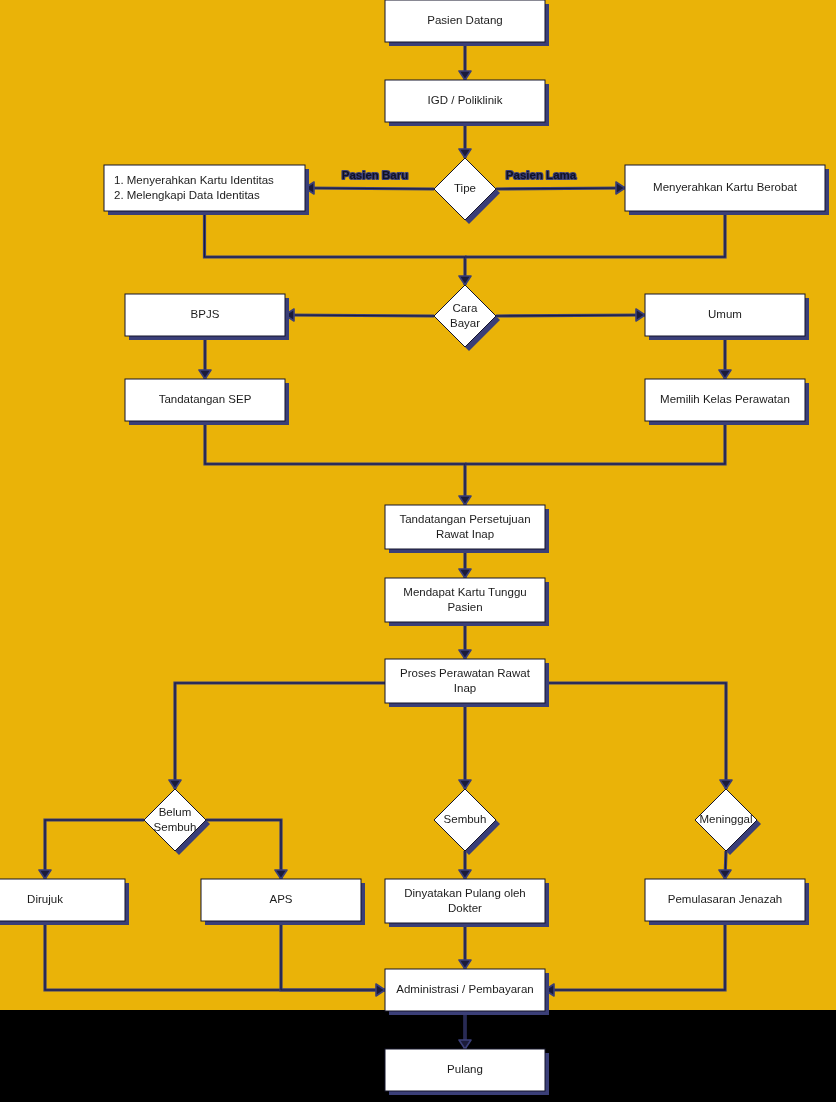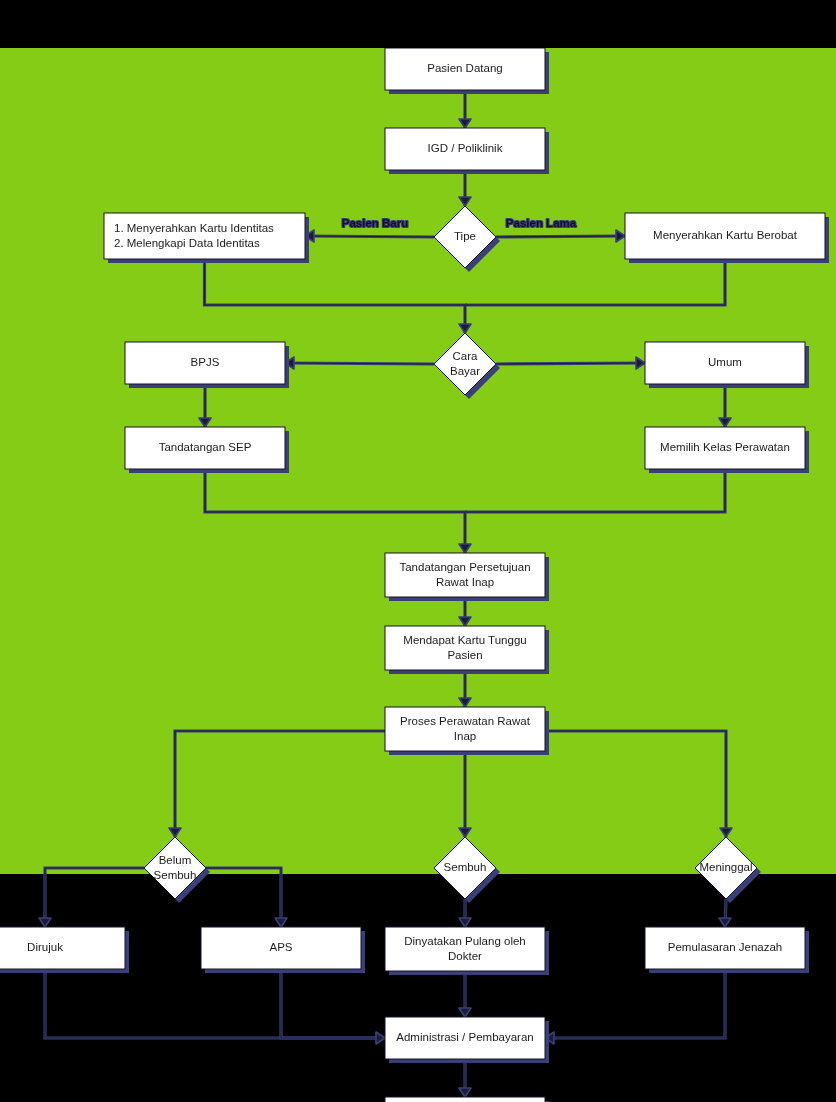--- a/index.html
+++ b/index.html
@@ -1,20 +1,20 @@
 <!DOCTYPE html>
 <html><head>
 <meta charset="utf-8">
 <style>
   html,body{margin:0;padding:0;background:#000;}
   body{
     width:836px;height:1102px;overflow:hidden;
     font-family:"Liberation Sans","DejaVu Sans",sans-serif;
   }
-  #stage{position:relative;width:836px;height:826px;background:#84cc16;margin-top:48px;}
+  #stage{position:relative;width:836px;height:1010px;background:#eab308;}
   svg{position:absolute;left:0;top:0;width:836px;height:1102px;display:block;}
 
   .node-text{
     font-family:"Liberation Sans","DejaVu Sans",sans-serif;
     font-size:11.5px;
     fill:#1c1c1c;
     text-anchor:middle;
     dominant-baseline:middle;
   }
   .node-text.left{text-anchor:start;}

